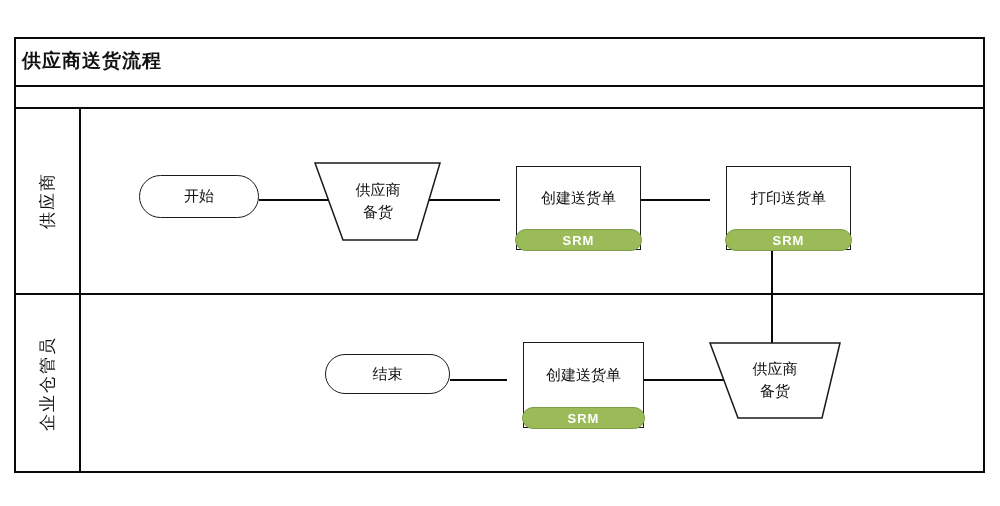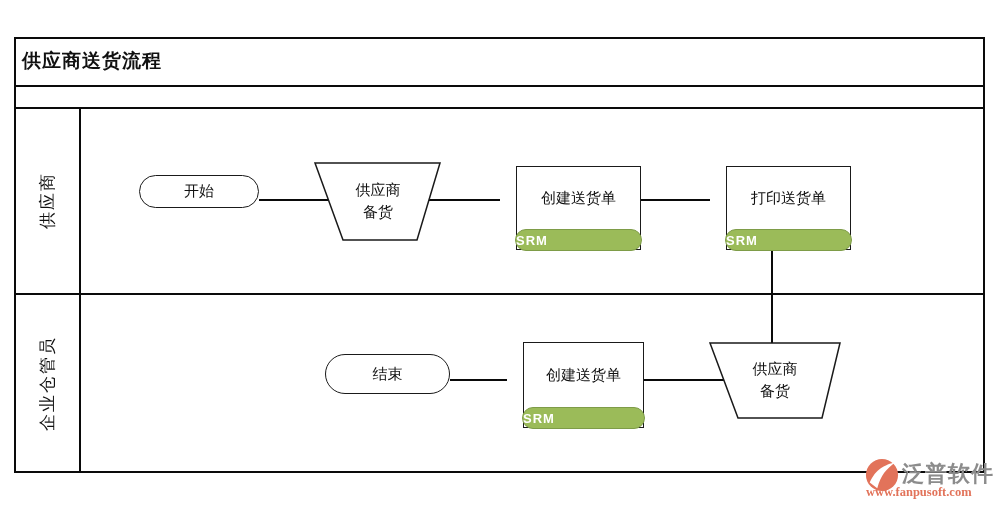--- a/index.html
+++ b/index.html
@@ -27,29 +27,29 @@
   .lane1-cell{top:107px;height:186px;}
   .lane2-cell{top:293px;height:180px;}
   .lane-label-text{transform:rotate(-90deg);white-space:nowrap;font-size:17px;color:#111;letter-spacing:2px;}
 
   
   .wires{position:absolute;left:0;top:0;width:1000px;height:506px;}
 
   
   .shape-text{font-size:15px;color:#111;}
   .terminator{position:absolute;background:#fff;border:1.5px solid #1a1a1a;display:flex;align-items:center;justify-content:center;}
-  .oval-start{left:139px;top:175px;width:120px;height:33px;border-radius:25px;align-items:center;}
+  .oval-start{left:139px;top:175px;width:120px;height:43px;border-radius:25px;align-items:center;}
   .oval-end{left:325px;top:354px;width:125px;height:40px;border-radius:26px;}
 
   .process{position:absolute;background:#fff;border:1.5px solid #1a1a1a;margin-left:16px;}
   .process-create1{left:500px;top:166px;width:125px;height:84px;}
   .process-print{left:710px;top:166px;width:125px;height:84px;padding-left:32px;}
   .process-create2{left:507px;top:342px;width:121px;height:86px;}
   .process-label{position:absolute;left:0;right:0;top:0;bottom:20px;display:flex;align-items:center;justify-content:center;font-size:15px;color:#111;}
-  .badge{position:absolute;left:-2px;right:-2px;bottom:-2px;height:22px;background:var(--badge-fill);border:1px solid var(--badge-border);border-radius:12px;display:flex;align-items:center;justify-content:flex-start;color:#ffffff;font-size:13px;font-weight:600;letter-spacing:1px;}
+  .badge{position:absolute;left:-2px;right:-2px;bottom:-2px;height:22px;background:var(--badge-fill);border:1px solid var(--badge-border);border-radius:12px;display:flex;align-items:center;justify-content:center;color:#ffffff;font-size:13px;font-weight:600;letter-spacing:1px;}
 
   .trap-label{position:absolute;display:flex;flex-direction:column;align-items:center;justify-content:center;text-align:center;font-size:15px;color:#111;line-height:1.45;}
   .trap1-label{left:332px;top:172px;width:92px;height:58px;}
   .trap2-label{left:729px;top:350px;width:92px;height:60px;}
 
   
   .watermark{position:absolute;left:860px;top:452px;width:140px;height:54px;}
   .wm-logo{position:absolute;left:5px;top:6px;}
   .wm-brand{position:absolute;left:42px;top:7px;font-size:22px;font-weight:700;color:var(--watermark-brand);letter-spacing:1px;white-space:nowrap;}
   .wm-url{position:absolute;left:6px;top:33px;font-size:12.5px;font-weight:700;color:var(--watermark-accent);font-family:"Liberation Serif","DejaVu Serif",serif;white-space:nowrap;}
@@ -117,22 +117,14 @@
     <div class="badge">
       <span>SRM</span>
     </div>
   </div>
 
   <div class="trap-label trap2-label">
     <div>供应商</div>
     <div>备货</div>
   </div>
 
-  <div class="watermark">
-    <svg class="wm-logo" width="34" height="34" viewBox="0 0 36 36">
-      <circle cx="18" cy="18" r="17" fill="#e2735a"></circle>
-      <path d="M5 26 C 12 11, 20 8, 33 4 C 22 12, 17 18, 13 32 Z" fill="#ffffff"></path>
-    </svg>
-    <div class="wm-brand">泛普软件</div>
-    <div class="wm-url">www.fanpusoft.com</div>
-  </div>
 
 </div>
 
 </body></html>

